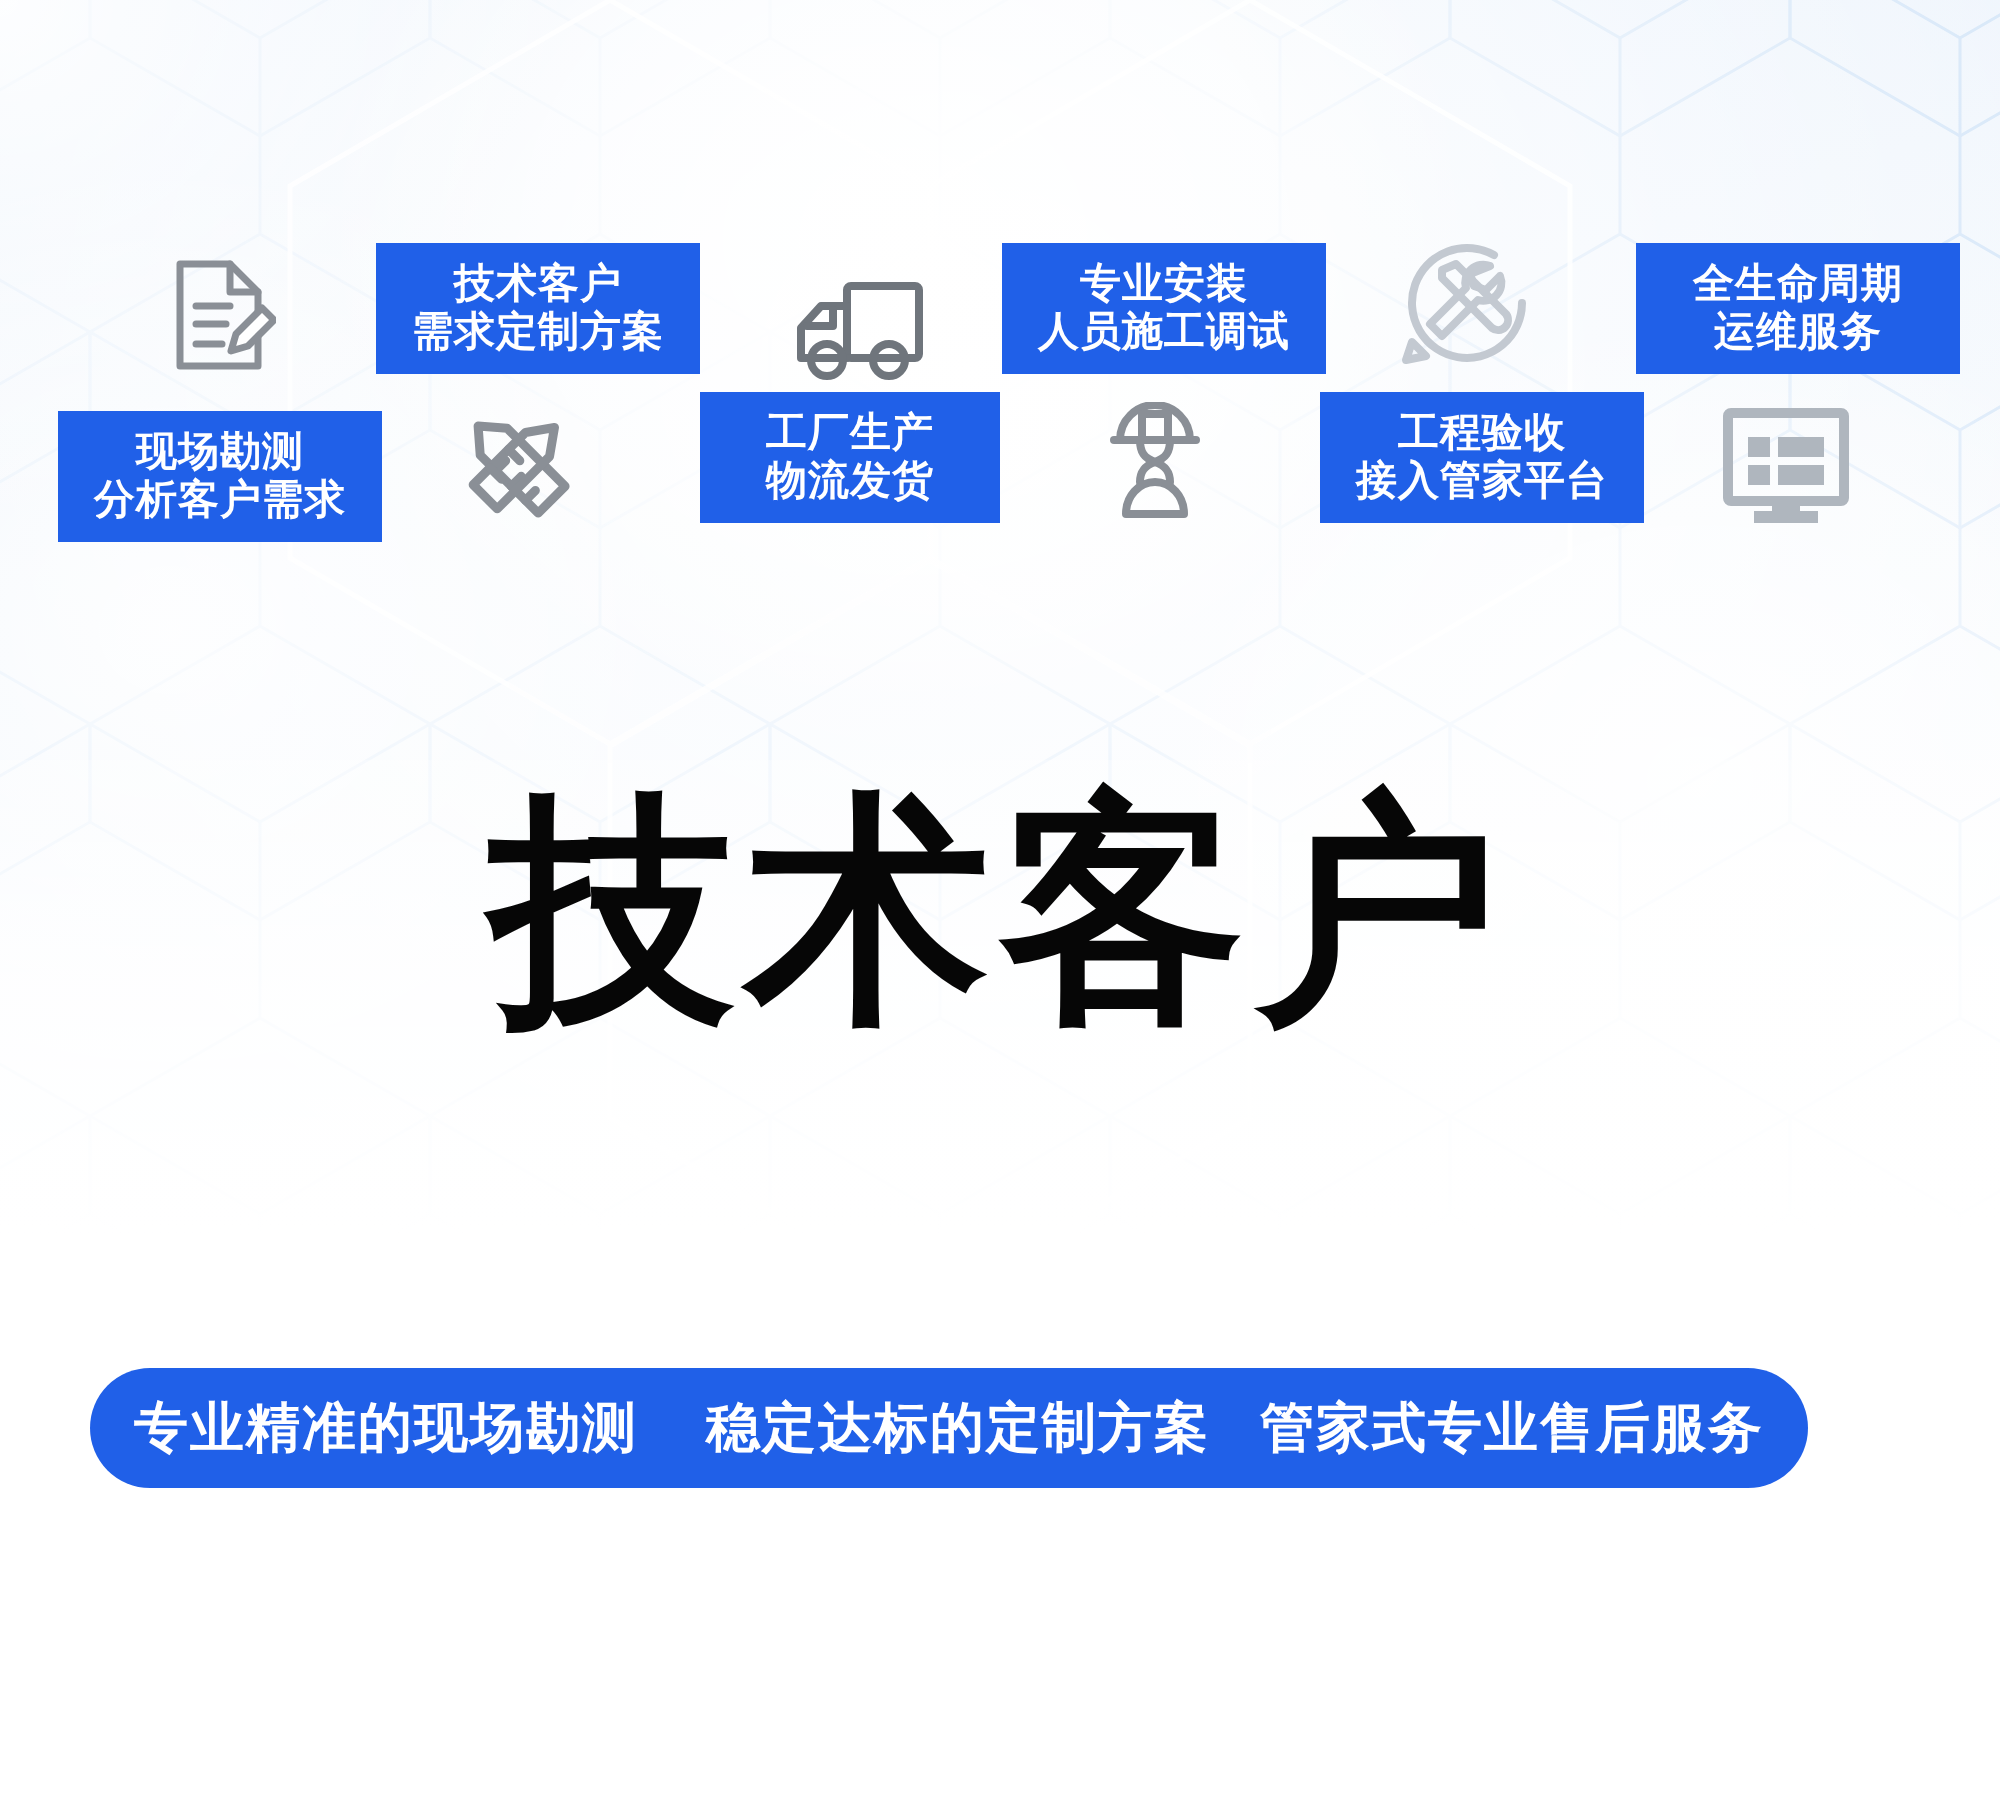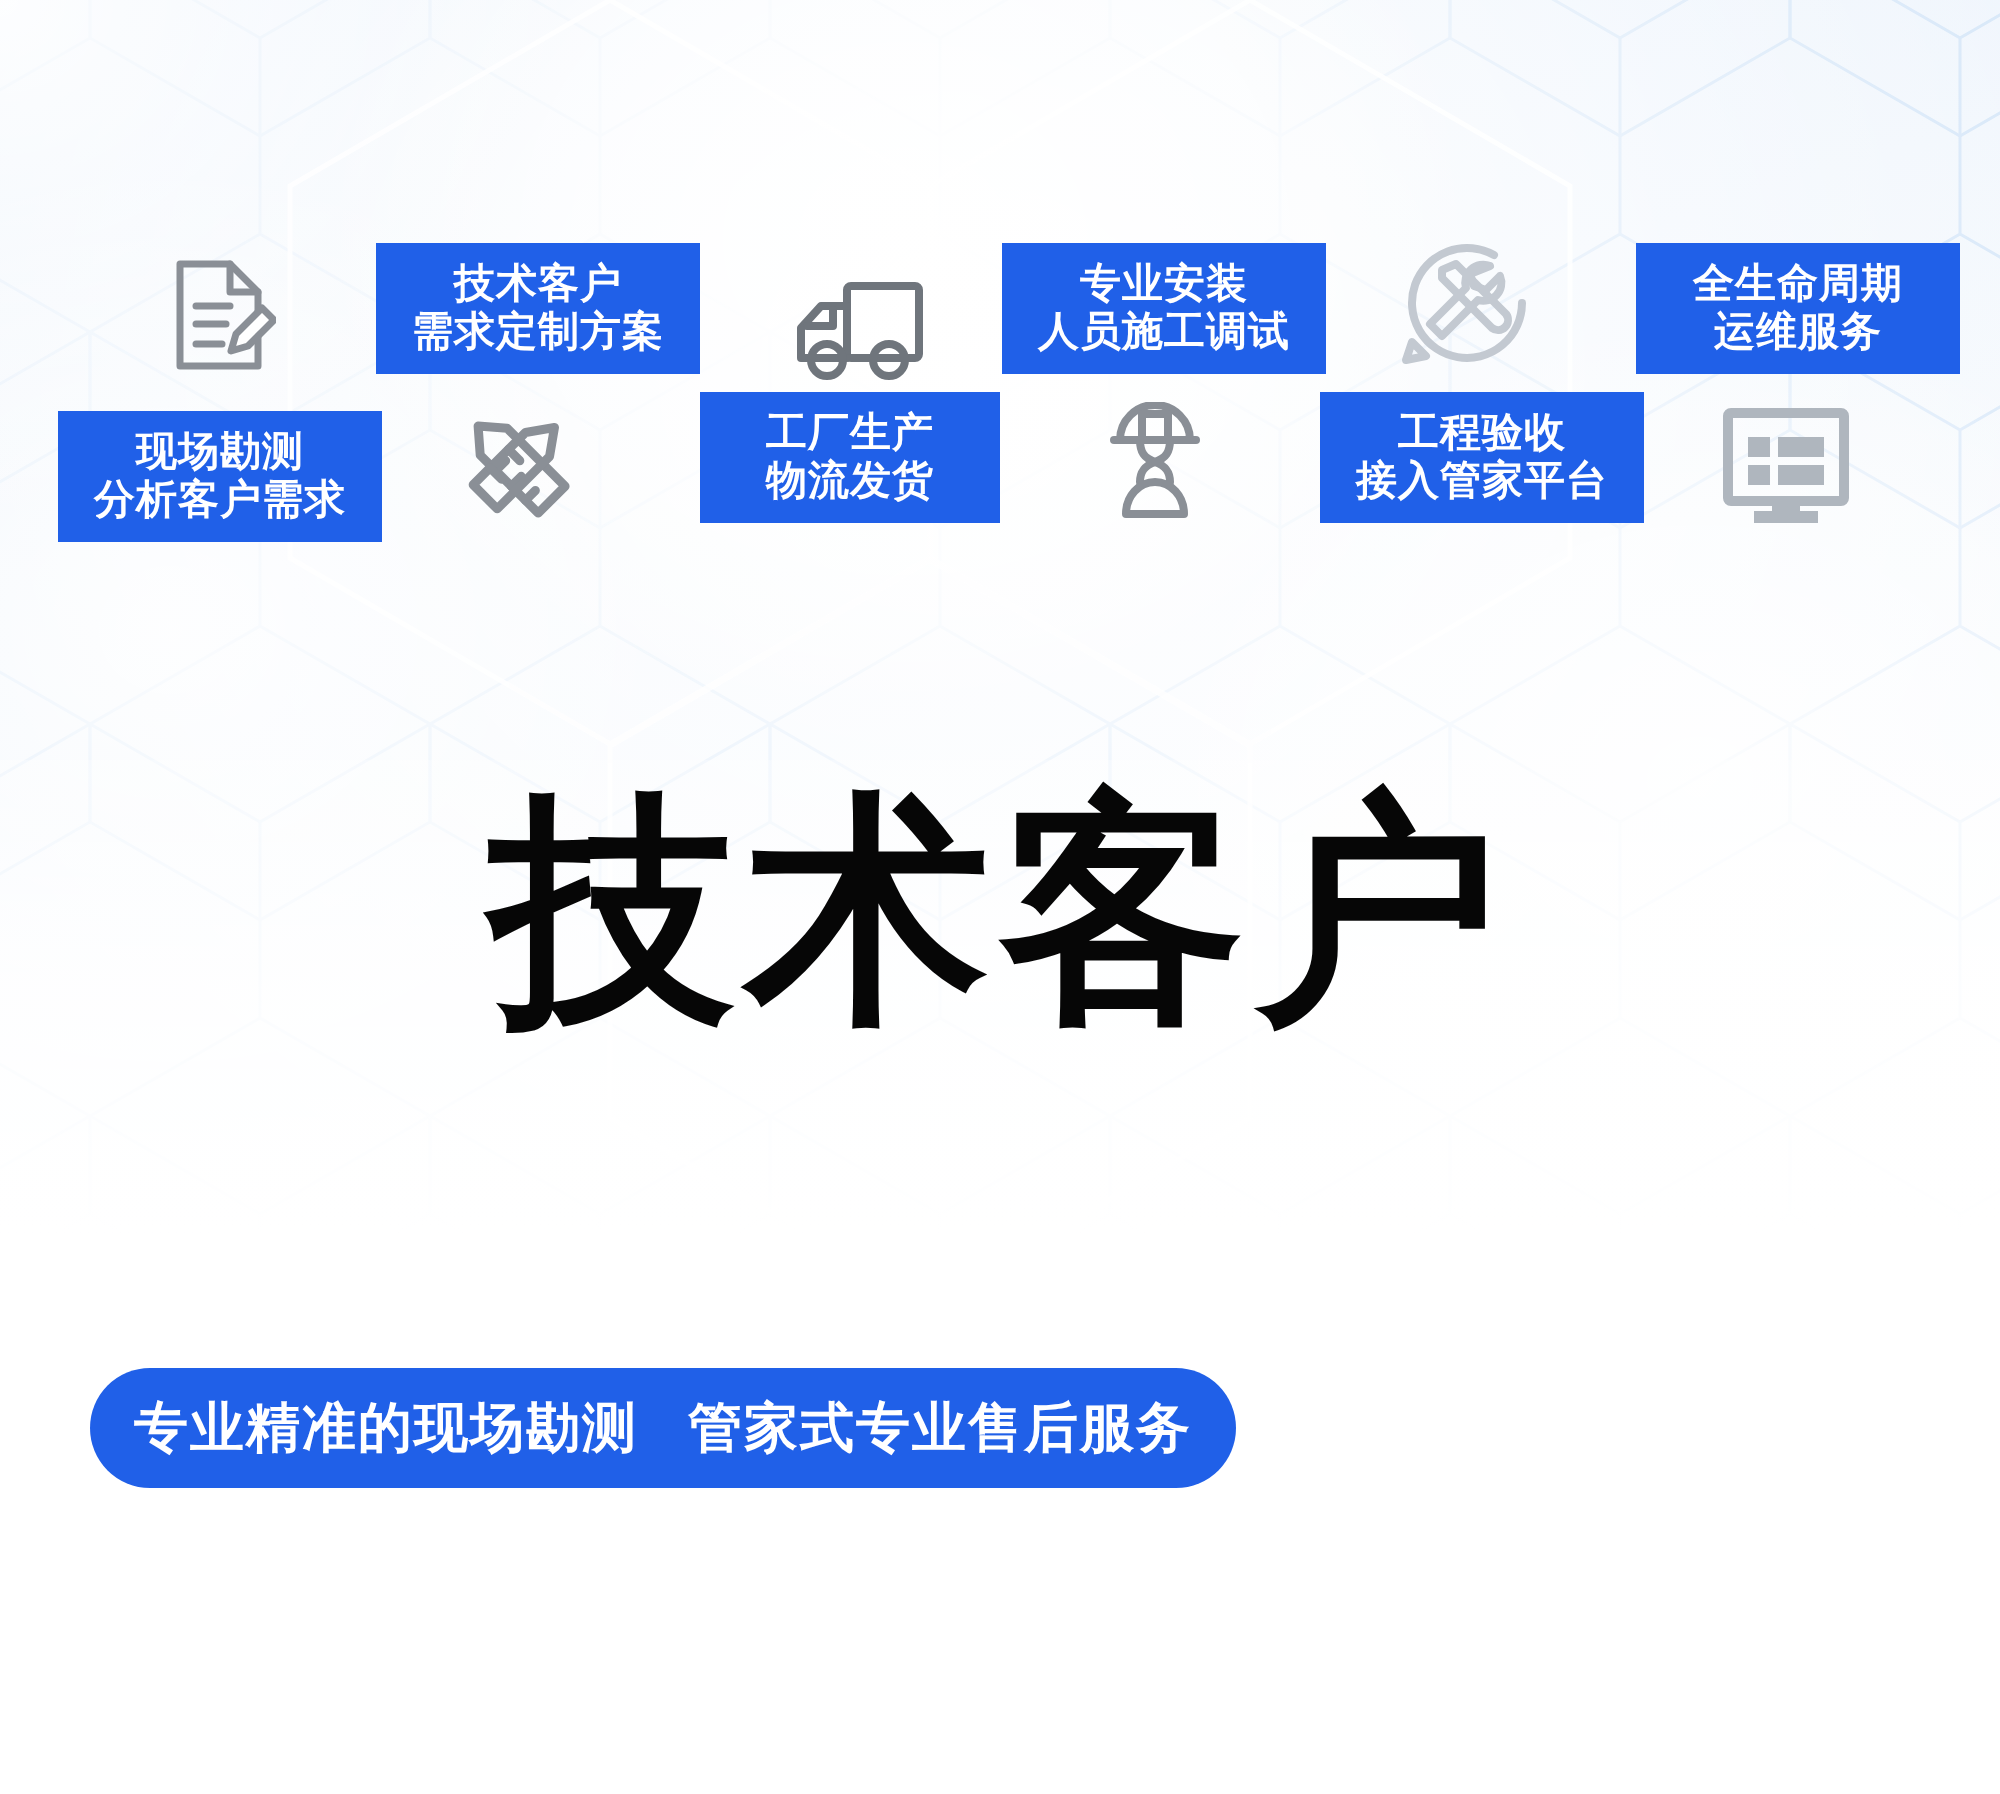--- a/index.html
+++ b/index.html
@@ -309,16 +309,17 @@
         <span class="l2">运维服务</span>
       </div>
     </div>
 
   </div>
 
   <div id="main-title">技术客户</div>
 
   <div id="pill-row">
     <div class="pill pill-left">专业精准的现场勘测</div>
+    <div class="pill pill-mid">稳定达标的定制方案</div>
     <div class="pill pill-right">管家式专业售后服务</div>
   </div>
 
 </div>
 
 </body></html>

